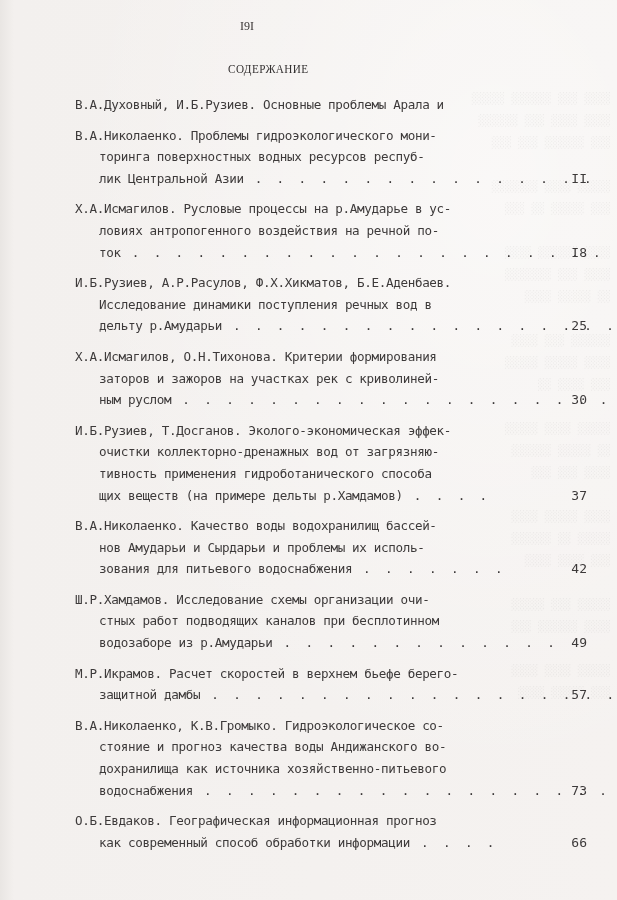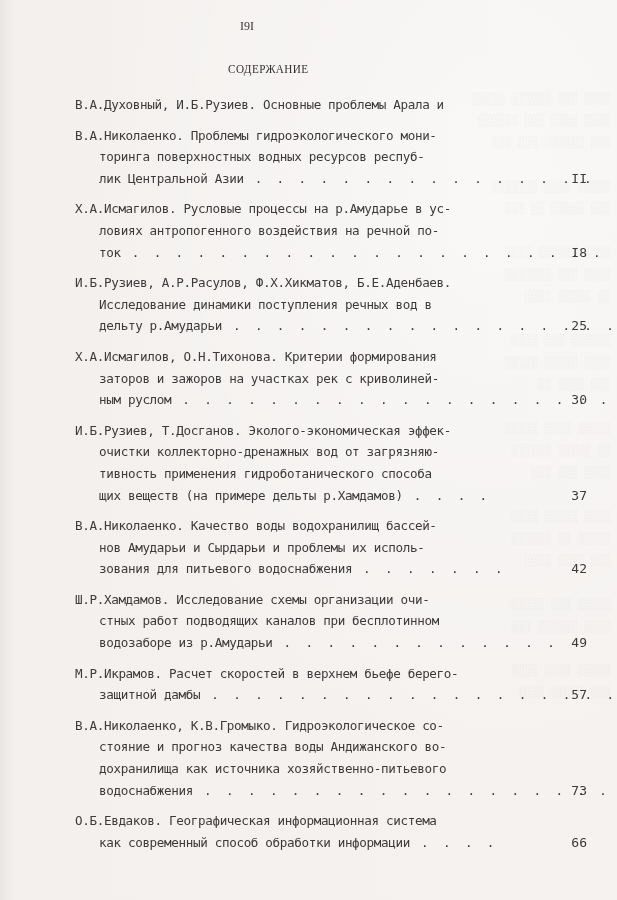--- a/index.html
+++ b/index.html
@@ -125,17 +125,17 @@
         <div class="line"><span>М.Р.Икрамов. Расчет скоростей в верхнем бьефе берего-</span></div>
         <div class="line cont last-line"><span>защитной дамбы</span><span class="dots"> . . . . . . . . . . . . . . . . . . . .</span><span class="pg">57</span></div>
       </div>
       <div class="entry">
         <div class="line"><span>В.А.Николаенко, К.В.Громыко. Гидроэкологическое со-</span></div>
         <div class="line cont"><span>стояние и прогноз качества воды Андижанского во-</span></div>
         <div class="line cont"><span>дохранилища как источника хозяйственно-питьевого</span></div>
         <div class="line cont last-line"><span>водоснабжения</span><span class="dots"> . . . . . . . . . . . . . . . . . . .</span><span class="pg">73</span></div>
       </div>
       <div class="entry">
-        <div class="line"><span>О.Б.Евдаков. Географическая информационная система</span></div>
+        <div class="line"><span>О.Б.Евдаков. Географическая информационная прогноз</span></div>
         <div class="line cont last-line"><span>как современный способ обработки информации</span><span class="dots"> . . . .</span><span class="pg">66</span></div>
       </div>
     </div>
 </div>
 
 </body></html>

